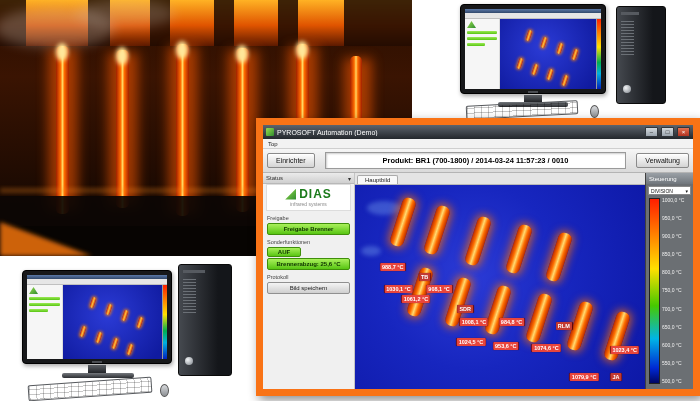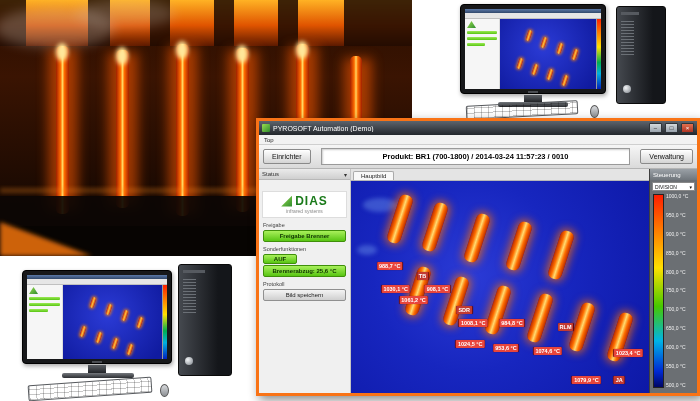--- a/index.html
+++ b/index.html
@@ -33,39 +33,39 @@
   .mini-logo { width:9px; height:7px; background:linear-gradient(135deg,#9adf4e,#2e8b2e); clip-path:polygon(0 100%,50% 0,100% 100%); }
   .mini-green { height:3px; background:linear-gradient(#9bea55,#58c513); margin-top:3px; border-radius:1px; }
   .mini-green.short { width:60%; }
   .mini-thermal { flex:1; background:radial-gradient(circle at 45% 40%, #2b3bd6, #101ba0 90%); position:relative; overflow:hidden; }
   .mini-billet { position:absolute; width:4px; height:11px; border-radius:2px; transform:rotate(18deg);
     background:linear-gradient(90deg,#d03000,#ffc040 50%,#d03000); box-shadow:0 0 3px 1px rgba(255,130,0,.8); }
   .mini-scale { width:5px; background:linear-gradient(#ff2000,#ffe000 40%,#00b050 62%,#00b0e0 78%,#0020c0); border-left:1px solid #999; }
 
   
   .window { position:absolute; left:256px; top:118px; width:444px; height:278px; background:#ececec;
-    border:3px solid #f97316; box-shadow:3px 4px 10px rgba(0,0,0,.45); }
+    border:7px solid #f97316; box-shadow:3px 4px 10px rgba(0,0,0,.45); }
   .titlebar { height:14px; background:linear-gradient(#5d646d,#23272c); color:#fff; display:flex; align-items:center; padding:0 3px; gap:3px; }
   .title-icon { width:8px; height:8px; background:linear-gradient(135deg,#9adf4e,#2e8b2e); border-radius:1px; flex:0 0 auto; }
   .titlebar .title { font-size:7px; flex:1; white-space:nowrap; overflow:hidden; }
   .winbtn { width:13px; height:10px; font-size:6px; line-height:8px; text-align:center; background:linear-gradient(#d4dade,#9aa4ae);
     border:1px solid #30353a; border-radius:1px; color:#111; flex:0 0 auto; }
   .winbtn.close { background:linear-gradient(#e2704f,#b03322); color:#fff; }
   .menubar { height:10px; background:#f2f2f2; border-bottom:1px solid #cfcfcf; font-size:6px; color:#222; display:flex; align-items:center; padding:0 5px; }
   .toolbar { height:24px; background:linear-gradient(#f6f6f6,#dadada); border-bottom:1px solid #b4b4b4; display:flex; align-items:center; padding:0 4px; }
   .btn3d { background:linear-gradient(#ffffff,#d4d4d4); border:1px solid #8a8a8a; border-radius:2px; padding:3px 8px; font-size:7px;
     box-shadow:inset 0 1px 0 #fff; color:#111; white-space:nowrap; }
   .product-box { flex:1; margin:0 10px; background:#fff; border:1px solid #9a9a9a; padding:3px 4px; font-weight:bold; font-size:7.5px;
     text-align:center; box-shadow:inset 1px 1px 2px rgba(0,0,0,.2); white-space:nowrap; overflow:hidden; }
   .content { position:absolute; top:48px; left:0; right:0; bottom:0; display:flex; }
 
   .sidebar { width:92px; background:#f0f0f0; border-right:1px solid #c4c4c4; display:flex; flex-direction:column; }
   .side-header { height:11px; background:linear-gradient(#ebebeb,#cfcfcf); border-bottom:1px solid #b8b8b8; font-size:6px; color:#333;
     display:flex; align-items:center; justify-content:space-between; padding:0 3px; }
-  .logo-box { background:#fff; border:1px solid #ddd; margin:11px 3px 0; padding:3px 2px; text-align:center; }
+  .logo-box { background:#fff; border:1px solid #ddd; margin:0 3px 0; padding:3px 2px; text-align:center; }
   .dias-row { display:flex; align-items:center; justify-content:center; gap:3px; }
   .dias-tri { width:11px; height:11px; background:linear-gradient(135deg,#9adf4e,#2e8b2e); clip-path:polygon(0 100%,100% 100%,100% 0); }
   .dias-name { color:#1a7a1a; font-weight:bold; font-size:12px; letter-spacing:1px; line-height:12px; }
   .dias-tag { color:#8a8a8a; font-size:5px; margin-top:1px; }
   .saar-arc { width:42px; height:7px; border-top:2px solid #e87722; border-radius:50% / 100% 100% 0 0; margin:0 auto; }
   .saar-name { color:#e87722; font-weight:bold; font-size:10px; line-height:11px; }
   .side-label { font-size:5.5px; color:#444; margin:4px 4px 1px; }
   .green-btn { margin:1px 4px 0; background:linear-gradient(#a9f05b,#58c513); border:1px solid #3f8f0a; border-radius:2px;
     font-size:6px; padding:2px 1px; text-align:center; color:#0f3300; font-weight:bold; white-space:nowrap; overflow:hidden; }
   .green-btn.small { width:34px; padding:1px; }

